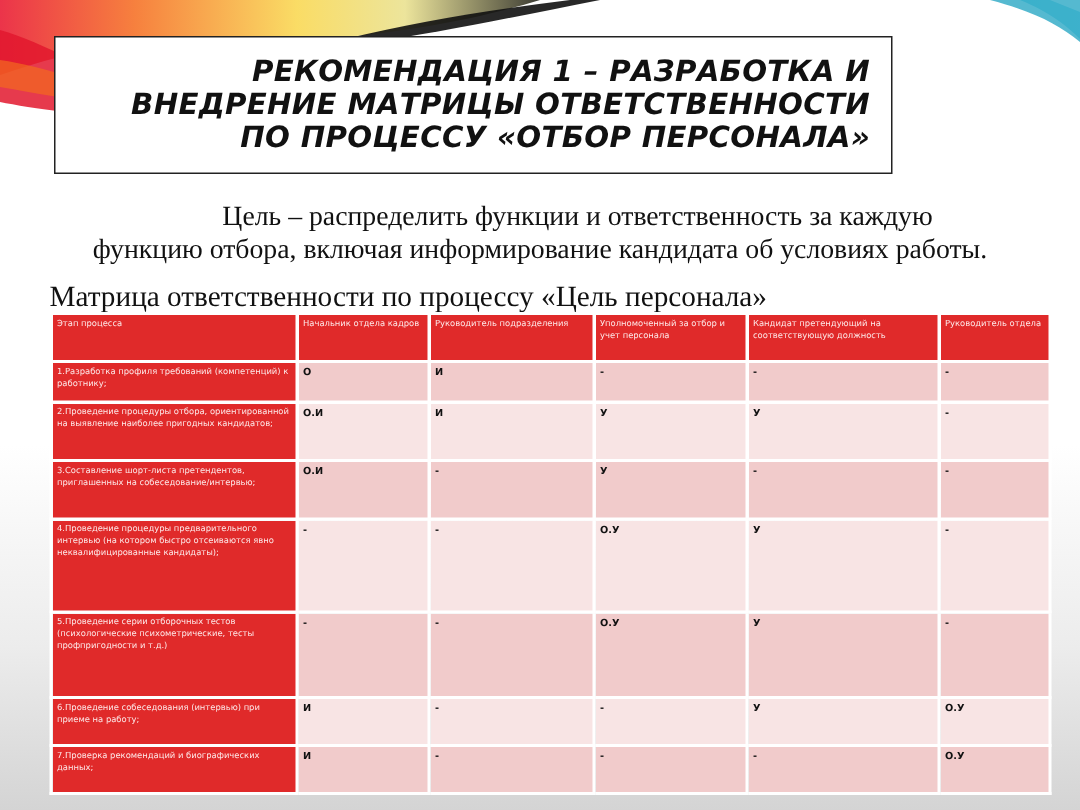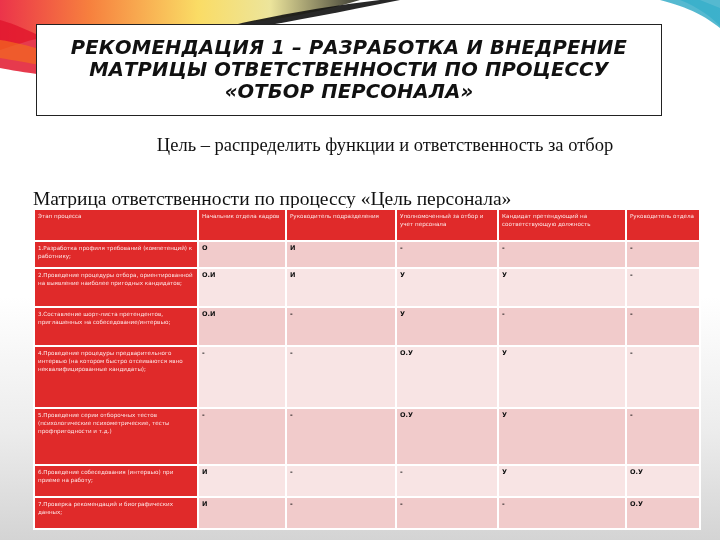--- a/index.html
+++ b/index.html
@@ -3,23 +3,23 @@
 <meta charset="utf-8">
 <style>
   html, body { margin: 0; padding: 0; }
   body {
     width: 720px; height: 540px; overflow: hidden; position: relative;
     background: linear-gradient(180deg, #ffffff 0%, #ffffff 55%, #ececec 80%, #d4d4d4 100%);
     font-family: "Liberation Sans", sans-serif;
   }
   .swoosh { position: absolute; left: 0; top: 0; width: 720px; height: 130px; }
   .title-box {
-    position: absolute; left: 36px; top: 24px; width: 626px; height: 92px;
+    position: absolute; left: 36px; top: 24px; width: 559px; height: 92px;
     background: #ffffff; border: 1px solid #222; box-sizing: border-box;
-    display: flex; align-items: center; justify-content: center; text-align: center;
+    display: flex; align-items: center; justify-content: center; text-align: right;
   }
   .title-box h1 {
     margin: 0; font-family: "DejaVu Sans", sans-serif; font-style: italic; font-weight: bold;
     font-size: 19.5px; line-height: 22px; letter-spacing: 0.2px; color: #111;
     padding: 0 14px;
   }
   .goal {
     position: absolute; left: 0; top: 134px; width: 720px; text-align: center;
     font-family: "Liberation Serif", serif; font-size: 18.5px; line-height: 22px; color: #111;
   }
@@ -67,21 +67,22 @@
   <path d="M230,26 C280,14 330,6 380,0 L400,0 C340,12 290,22 250,28 Z" fill="#111" opacity="0.9"></path>
   <path d="M370,0 L680,0 C700,8 712,18 720,26 L720,8 L700,0 Z" fill="url(#cool)" opacity="0.75"></path>
   <path d="M660,0 L720,0 L720,28 C705,16 690,8 660,0 Z" fill="#2aa7c4" opacity="0.8"></path>
 </svg>
 
 <div class="title-box">
   <h1>РЕКОМЕНДАЦИЯ 1 – РАЗРАБОТКА И ВНЕДРЕНИЕ МАТРИЦЫ ОТВЕТСТВЕННОСТИ ПО ПРОЦЕССУ «ОТБОР ПЕРСОНАЛА»</h1>
 </div>
 
 <div class="goal">
-  <span class="l1">Цель – распределить функции и ответственность за отбор</span>
+  <span class="l1">Цель – распределить функции и ответственность за каждую</span>
+  <span>функцию отбора, включая информирование кандидата об условиях работы.</span>
 </div>
 
 <div class="matrix-caption">Матрица ответственности по процессу «Цель персонала»</div>
 
 <table class="matrix">
   <colgroup>
     <col style="width:164px">
       <col style="width:88px">
       <col style="width:110px">
     <col style="width:102px">

